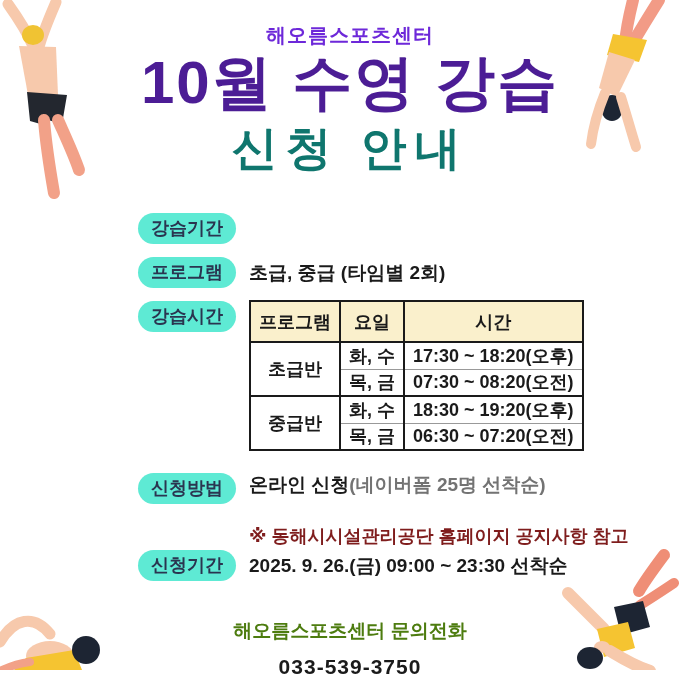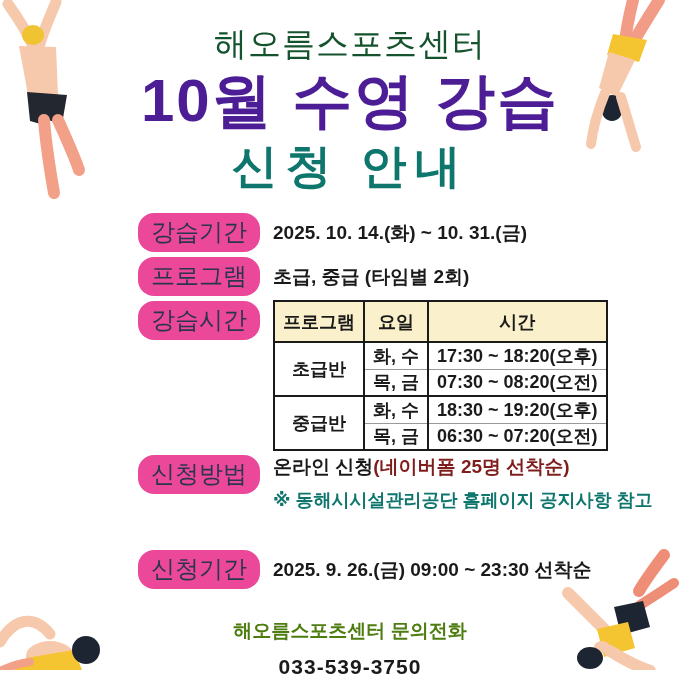--- a/index.html
+++ b/index.html
@@ -9,40 +9,40 @@
 
   
   .deco { position:absolute; pointer-events:none; }
   .deco-tl { left:0; top:0; }
   .deco-tr { right:0; top:0; }
   .deco-bl { left:0; bottom:0; }
   .deco-br { right:0; bottom:0; }
 
   
   .header { position:absolute; top:22px; left:20px; right:0; text-align:center; }
-  .org-name { font-size:33px; font-weight:400; color:#14532d; letter-spacing:1px; }
+  .org-name { font-size:20px; font-weight:700; color:#6d28d9; letter-spacing:1px; }
   .title { font-size:60px; font-weight:700; color:#4c1d95; line-height:1.12; letter-spacing:2px; }
   .subtitle { font-size:46px; font-weight:900; color:#0f766e; letter-spacing:8px; margin-top:2px; }
 
   
   .row { position:absolute; left:138px; display:flex; align-items:center; gap:13px; }
   .row.top-align { align-items:flex-start; }
   .row1 { top:213px; }
   .row2 { top:257px; }
   .row3 { top:300px; }
-  .row4 { top:454px;justify-content:flex-end; }
+  .row4 { top:472px;justify-content:flex-end; }
   .row5 { top:534px;margin-top:16px; }
   .badge {
-    background:#ec4899; color:#2A3550; font-weight:400; font-size:24px;
+    background:#5eead4; color:#2A3550; font-weight:700; font-size:18px;
     padding:3px 13px 4px; border-radius:16px; white-space:nowrap; flex:0 0 auto;
   }
   .row3 .badge, .row4 .badge { margin-top:1px; }
   .value { font-size:19px; font-weight:700; color:#1A1A1A; white-space:nowrap; }
-  .value .hl { color:#7f1d1d; }
-  .note { font-size:18px; font-weight:700; color:#0f766e; margin-top:8px; white-space:nowrap; }
+  .value .hl { color:#737373; }
+  .note { font-size:18px; font-weight:700; color:#7f1d1d; margin-top:26px; white-space:nowrap; }
 
   
   .schedule-table { border-collapse:collapse; background:#fff; }
   .schedule-table th, .schedule-table td {
     border:2px solid #1A1A1A; text-align:center; vertical-align:middle;
     font-weight:700; color:#1A1A1A; padding:0 8px; white-space:nowrap;
   }
   .schedule-table th { background:#FAF0CC; font-size:18px; height:41px; }
   .schedule-table td { font-size:18px; height:27px; }
   .col-program { width:90px; }
@@ -109,21 +109,20 @@
   </span>
 
   <div class="header">
     <div class="org-name">해오름스포츠센터</div>
     <div class="title">10월 수영 강습</div>
     <div class="subtitle">신청 안내</div>
   </div>
 
   <div class="row row1">
     <span class="badge">강습기간</span>
-    <span class="value">2025. 10. 14.(화) ~ 10. 31.(금)</span>
   </div>
 
   <div class="row row2">
     <span class="badge">프로그램</span>
     <span class="value">초급, 중급 (타임별 2회)</span>
   </div>
 
   <div class="row row3 top-align">
     <span class="badge">강습시간</span>
     <table class="schedule-table">

